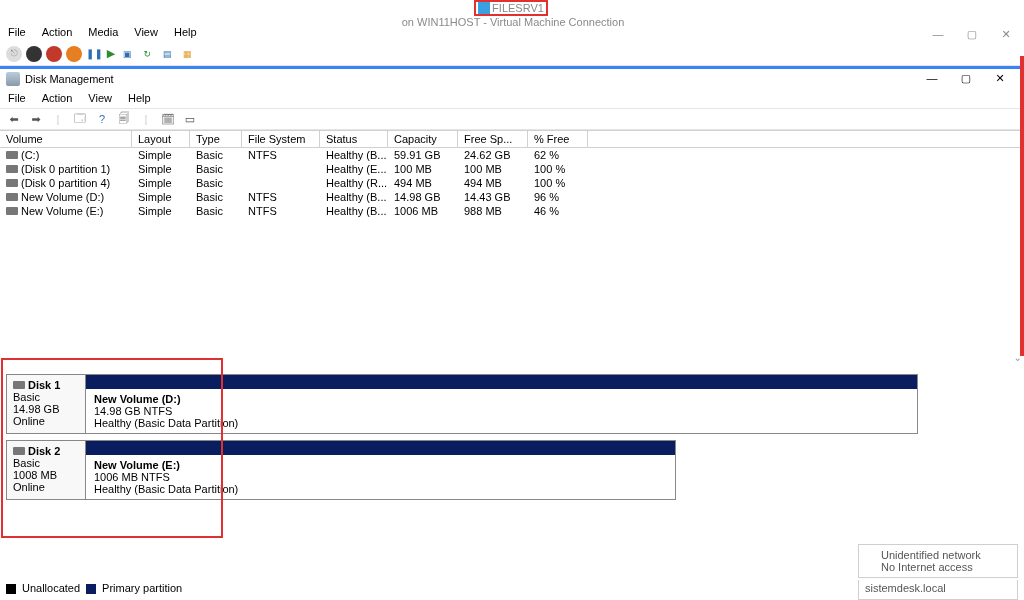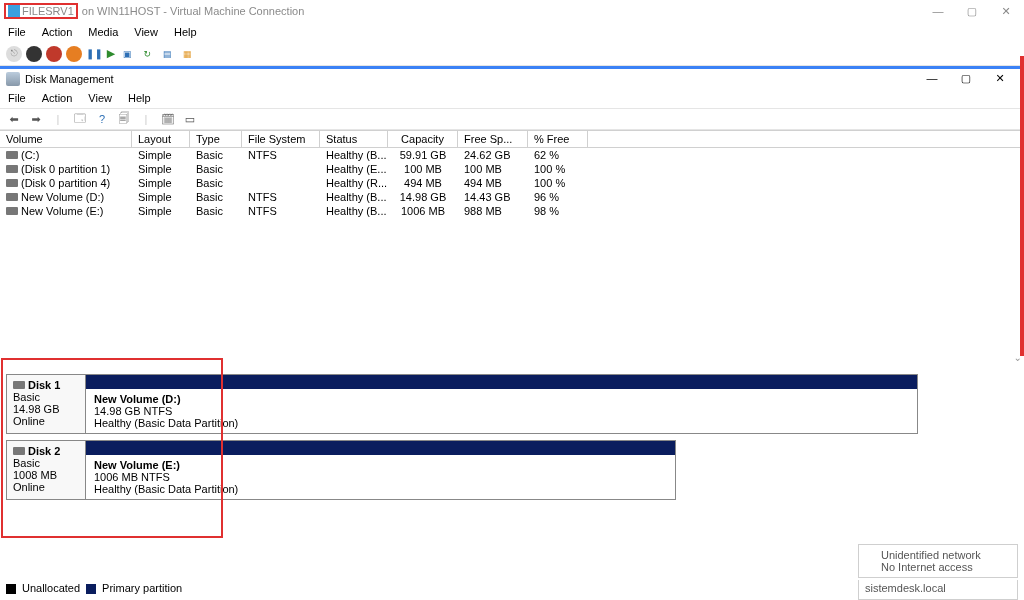--- a/index.html
+++ b/index.html
@@ -1,17 +1,17 @@
 <!DOCTYPE html>
 <html><head>
 <meta charset="utf-8">
 <style>
   * { box-sizing: border-box; margin: 0; padding: 0; font-family: "Segoe UI", Tahoma, sans-serif; font-size: 11px; }
   body { background: #fff; width: 1024px; height: 600px; overflow: hidden; color: #000; }
-  .outer-title { height: 22px; background: #fff; display: flex; align-items: center; padding: 0 4px; color: #8a8a8a; }
+  .outer-title { height: 22px; background: #fff; display: flex; align-items: center; padding: 0 4px; color: #8a8a8a; flex-direction: column; }
   .outer-title .hl { border: 2px solid #e03030; padding: 0 2px; margin-right: 2px; display:flex; align-items:center; }
   .outer-title .hl .ic { width:12px; height:12px; background:#3aa0e0; margin-right:2px; }
   .outer-wincontrols { margin-left:auto; display:flex; gap:18px; color:#8a8a8a; padding-right:6px;}
   .outer-menu { height: 20px; display:flex; align-items:center; gap:16px; padding:0 8px; }
   .outer-toolbar { height: 24px; display:flex; align-items:center; gap:4px; padding:0 6px; border-bottom:1px solid #e5e5e5;}
   .tb-btn { width:16px; height:16px; border-radius:8px; display:flex; align-items:center; justify-content:center; font-size:9px;}
   .gray{ background:#ddd; color:#888;} .blk{ background:#333;} .red{ background:#c0392b;} .orange{ background:#e67e22;}
   .play{ color:#2e8b2e; font-size:11px;} .pause{ color:#2d6fb5; font-size:10px;}
 
   .dm-title { height: 22px; display:flex; align-items:center; padding:0 6px; background:#fff; border-top:3px solid #3b82f6;}
@@ -19,21 +19,21 @@
   .dm-wincontrols{ margin-left:auto; display:flex; gap:18px; padding-right:10px; }
   .dm-menu { height: 20px; display:flex; align-items:center; gap:16px; padding:0 8px; }
   .dm-toolbar { height: 22px; display:flex; align-items:center; gap:6px; padding:0 6px; border-top:1px solid #e5e5e5; border-bottom:1px solid #e5e5e5;}
   .dm-toolbar span { width:16px; height:16px; display:flex; align-items:center; justify-content:center; color:#555;}
 
   
   .vhead { display:flex; background:#fff; border-top:1px solid #d0d0d0;}
   .vhead div { border-right:1px solid #d0d0d0; border-bottom:1px solid #d0d0d0; padding:2px 6px; background:#fff; color:#000;}
   .vrow { display:flex; padding-left:0;}
   .vrow div { padding:1px 6px; overflow:hidden; white-space:nowrap; }
-  .c0{ width:132px;} .c1{ width:58px;} .c2{ width:52px;} .c3{ width:78px;} .c4{ width:68px;} .c5{ width:70px;text-align:center;} .c6{ width:70px;} .c7{ width:60px;}
+  .c0{ width:132px;} .c1{ width:58px;} .c2{ width:52px;} .c3{ width:78px;} .c4{ width:68px;} .c5{ width:70px;} .c6{ width:70px;} .c7{ width:60px;}
   .volicon{ width:12px; height:8px; background:#777; display:inline-block; margin-right:3px; border-radius:1px;}
 
   .midspace{ height:150px; position:relative;}
   .redbox{ position:absolute; border:2px solid #e03030; pointer-events:none;}
 
   .diskrow{ display:flex; margin:6px 6px 0 6px;}
   .diskhdr{ width:80px; border:1px solid #888; padding:4px 6px; background:#f8f8f8;}
   .diskhdr b{ font-weight:600;}
   .diskbody{ flex:1; border:1px solid #888; border-left:none;}
   .darkbar{ height:14px; background:#0a1d5e;}
@@ -168,21 +168,21 @@
       <div class="c7">96 %</div>
     </div>
     <div class="vrow">
       <div class="c0"><span class="volicon"></span>New Volume (E:)</div>
       <div class="c1">Simple</div>
       <div class="c2">Basic</div>
       <div class="c3">NTFS</div>
       <div class="c4">Healthy (B...</div>
       <div class="c5">1006 MB</div>
       <div class="c6">988 MB</div>
-      <div class="c7">98 %</div>
+      <div class="c7">46 %</div>
     </div>
   </div>
 
 <div class="midspace"></div>
 
 <div id="diskrows">
     <div class="diskrow">
       <div class="diskhdr">
         <div><span class="volicon"></span><b>Disk 1</b></div>
         <div>Basic</div>

